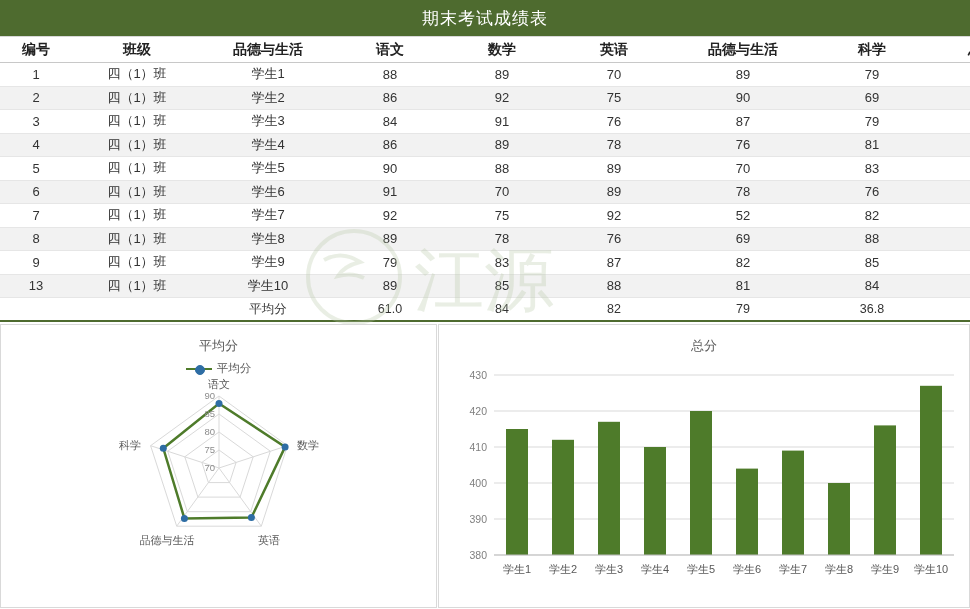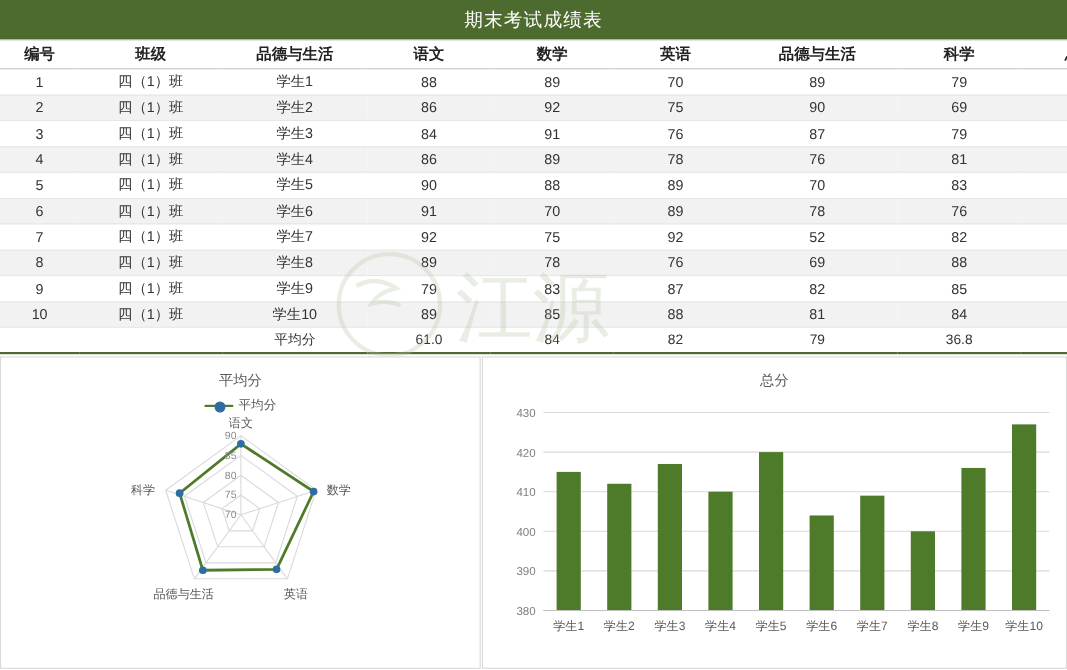--- a/index.html
+++ b/index.html
@@ -255,21 +255,21 @@
         <td>四（1）班</td>
         <td>学生9</td>
         <td>79</td>
         <td>83</td>
         <td>87</td>
         <td>82</td>
         <td>85</td>
         <td>416</td>
       </tr>
       <tr class="alt">
-        <td>10</td>
+        <td>13</td>
         <td>四（1）班</td>
         <td>学生10</td>
         <td>89</td>
         <td>85</td>
         <td>88</td>
         <td>81</td>
         <td>84</td>
         <td>427</td>
       </tr>
       <tr class="avg">

